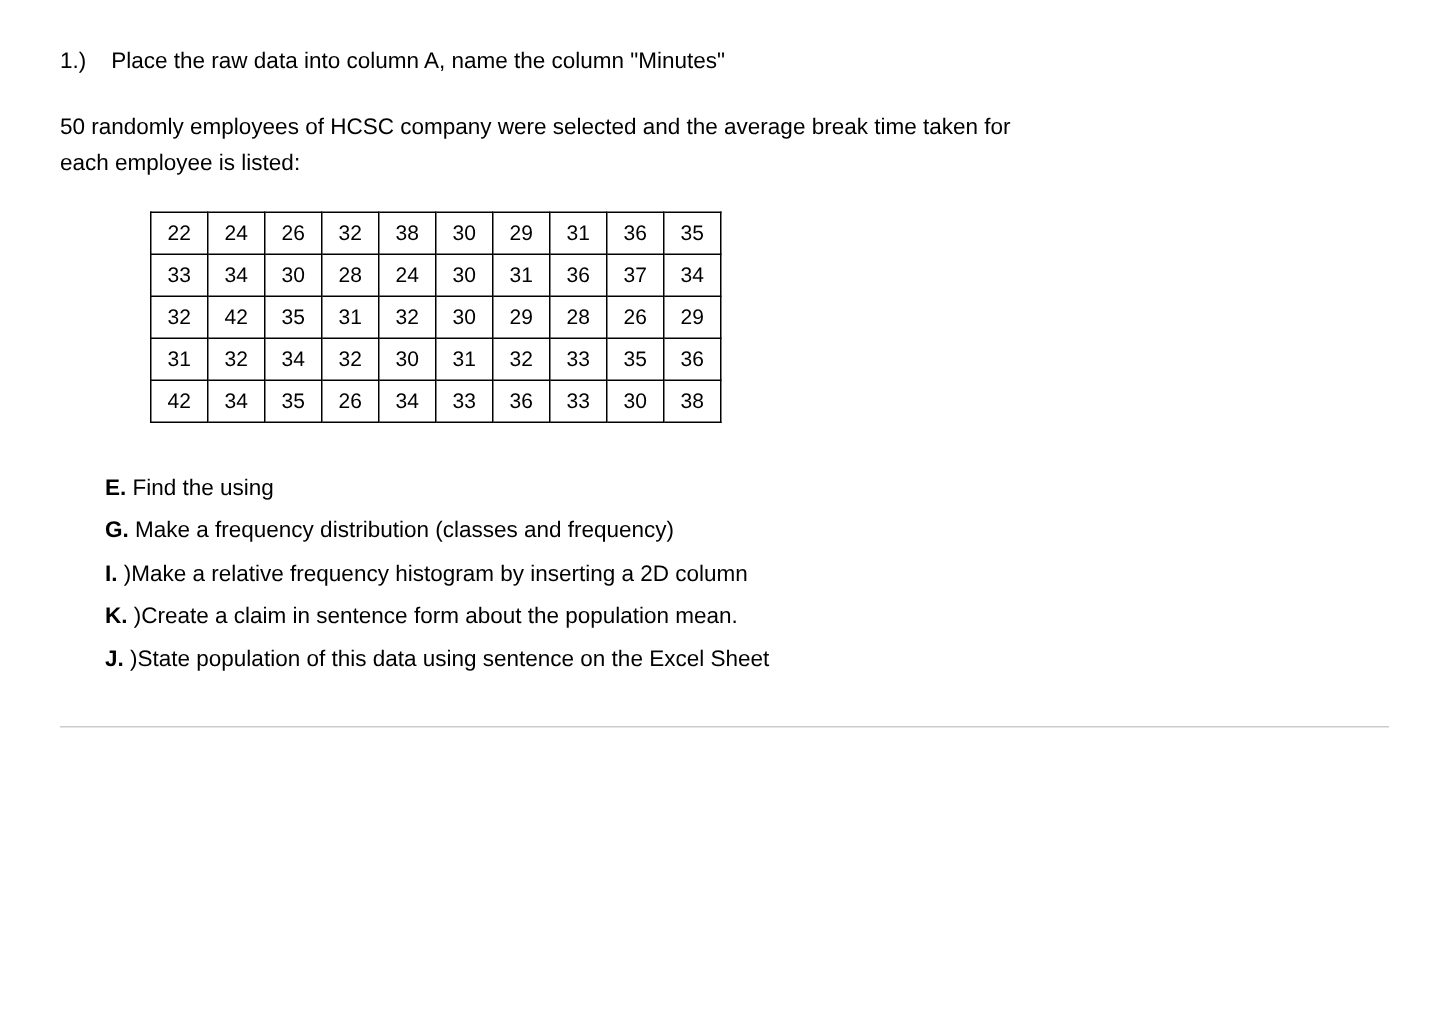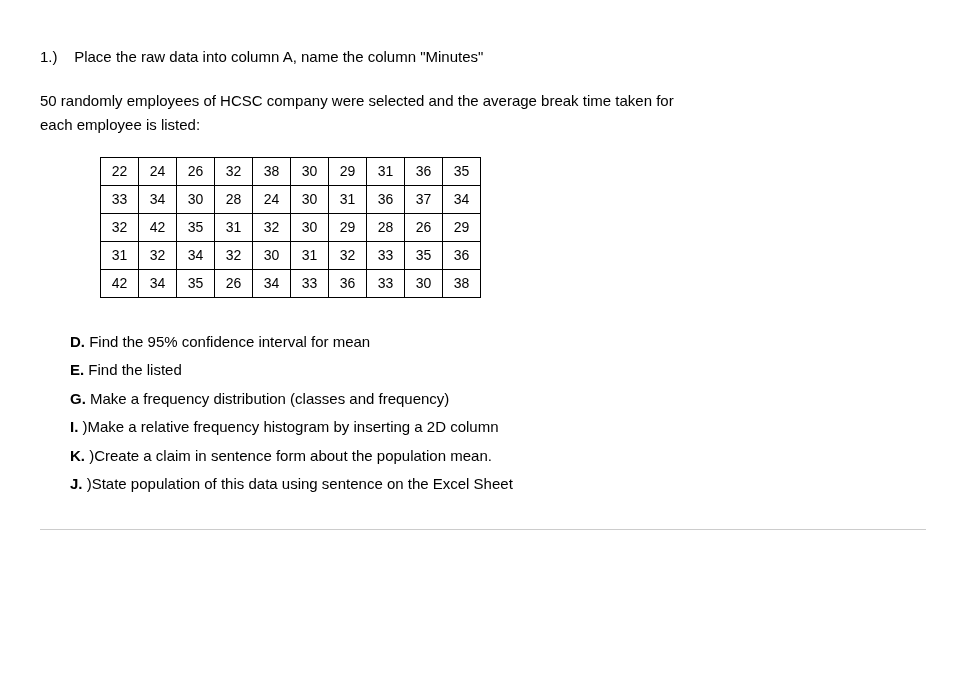--- a/index.html
+++ b/index.html
@@ -15,21 +15,20 @@
       color: #000000;
       padding: 30px 40px;
       width: 966px;
       min-height: 686px;
     }
 
     .question-header {
       font-size: 15px;
       margin-bottom: 20px;
       line-height: 1.5;
-      margin-top: 16px;
     }
 
     .description {
       margin-bottom: 20px;
       line-height: 1.6;
     }
 
     .data-table-container {
       margin-left: 60px;
       margin-bottom: 30px;
@@ -147,22 +146,21 @@
             <td>33</td>
             <td>30</td>
             <td>38</td>
           </tr>
         </tbody>
     </table>
   </div>
 
   <div class="tasks-section">
     <div id="tasks-list">
-        <div class="task-item"><span class="bold-letter">D.  </span><span>Find the 95% confidence interval for mean</span></div>
-        <div class="task-item"><span class="bold-letter">E.  </span><span>Find the listed</span></div>
+        <div class="task-item"><span class="bold-letter">E.  </span><span>Find the using</span></div>
         <div class="task-item"><span class="bold-letter">G.  </span><span>Make a frequency distribution (classes and frequency)</span></div>
         <div class="task-item"><span class="bold-letter">I.  </span><span>)Make a relative frequency histogram by inserting a 2D column</span></div>
         <div class="task-item"><span class="bold-letter">K.  </span><span>)Create a claim in sentence form about the population mean.</span></div>
         <div class="task-item"><span class="bold-letter">J.  </span><span>)State population of this data using sentence on the Excel Sheet</span></div>
       </div>
   </div>
 
   <hr class="bottom-line">
 </div>
 

